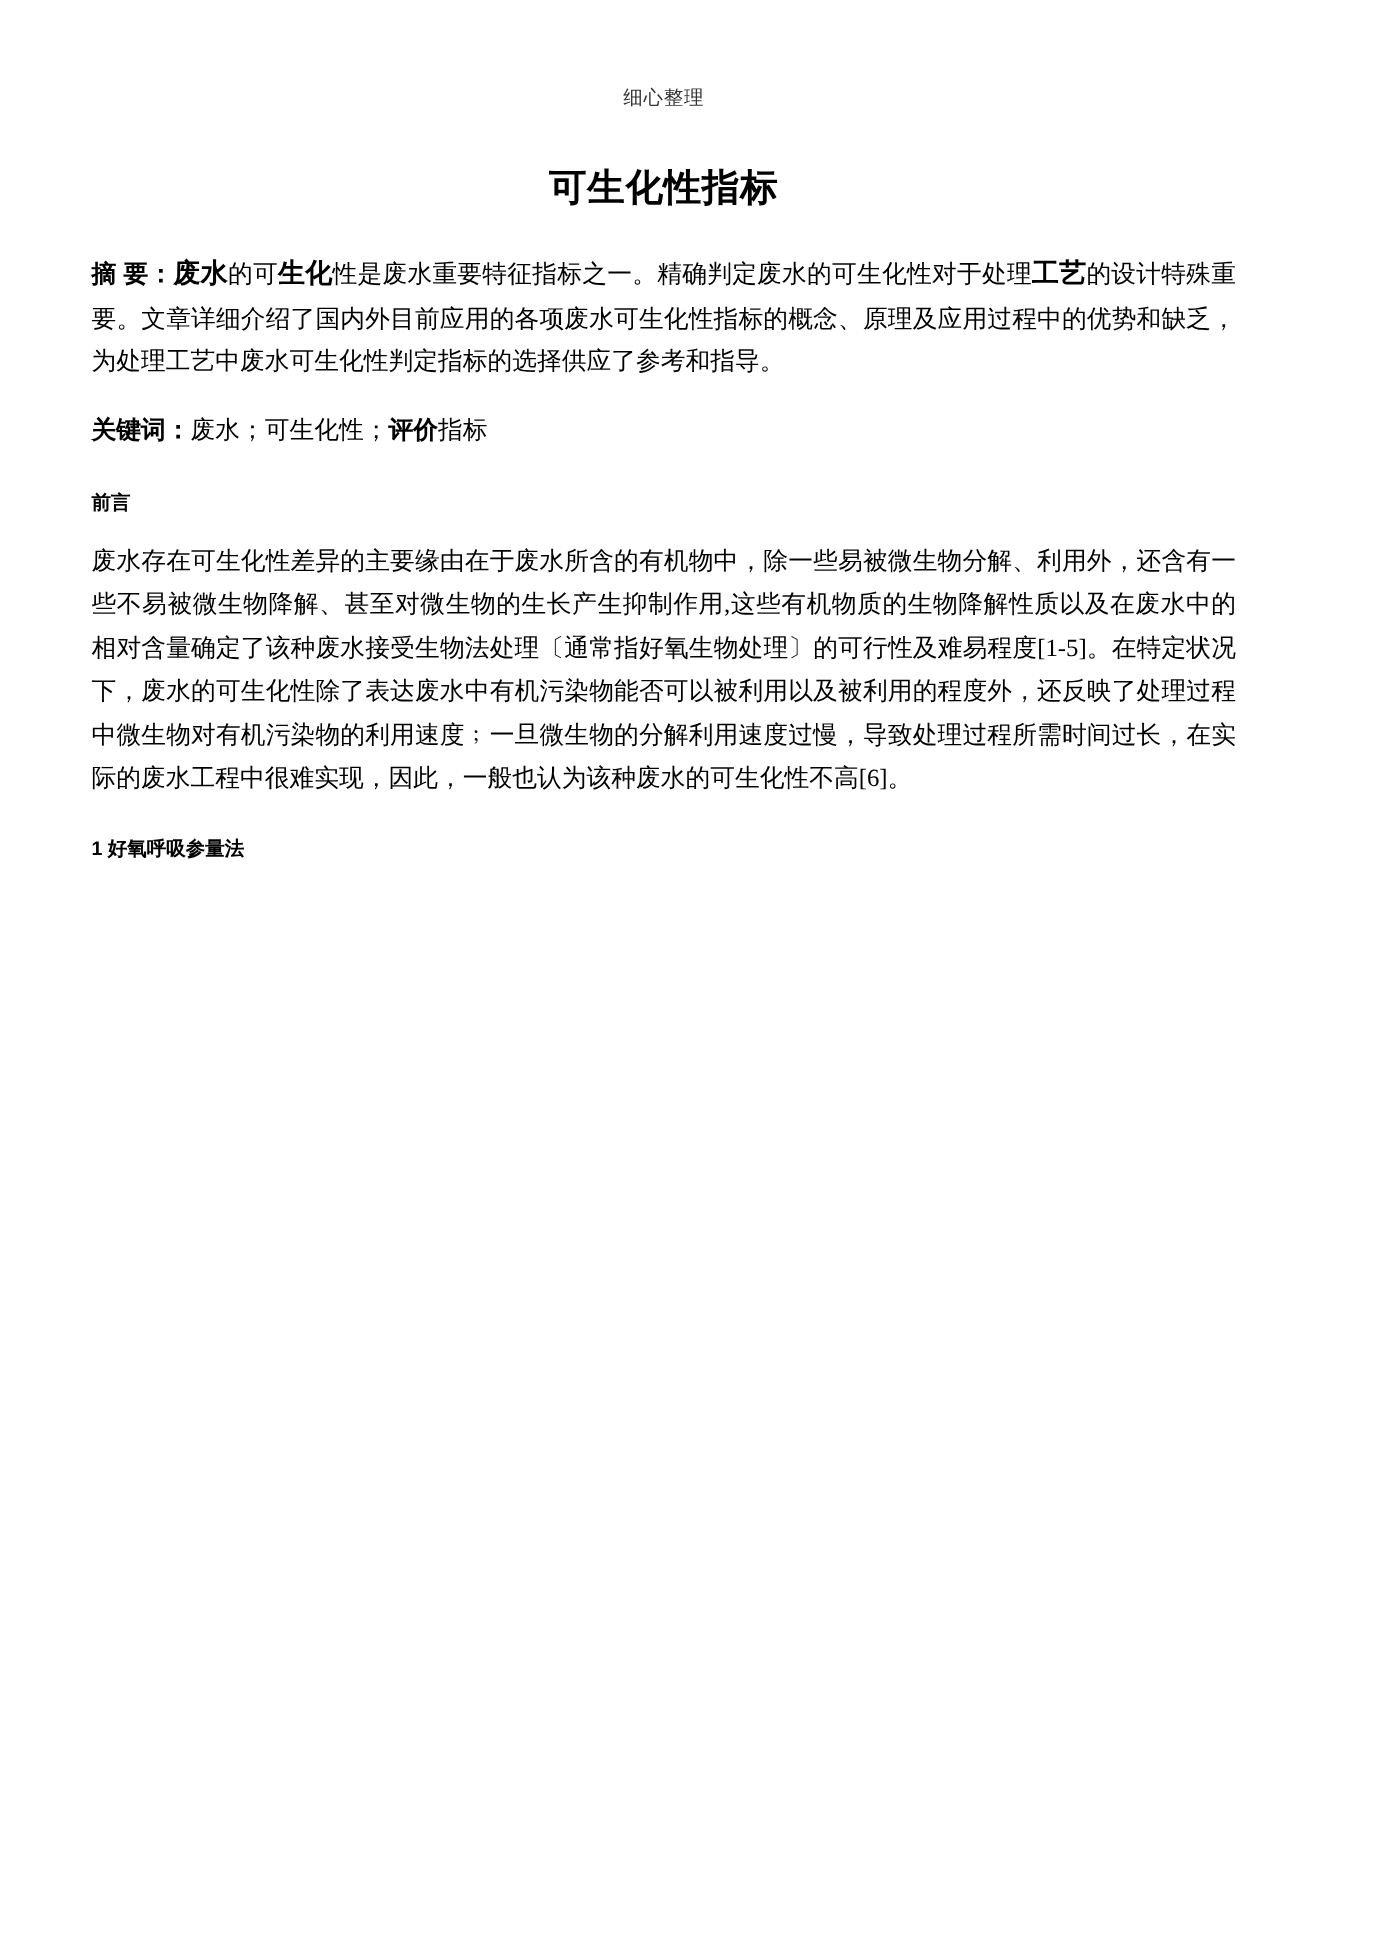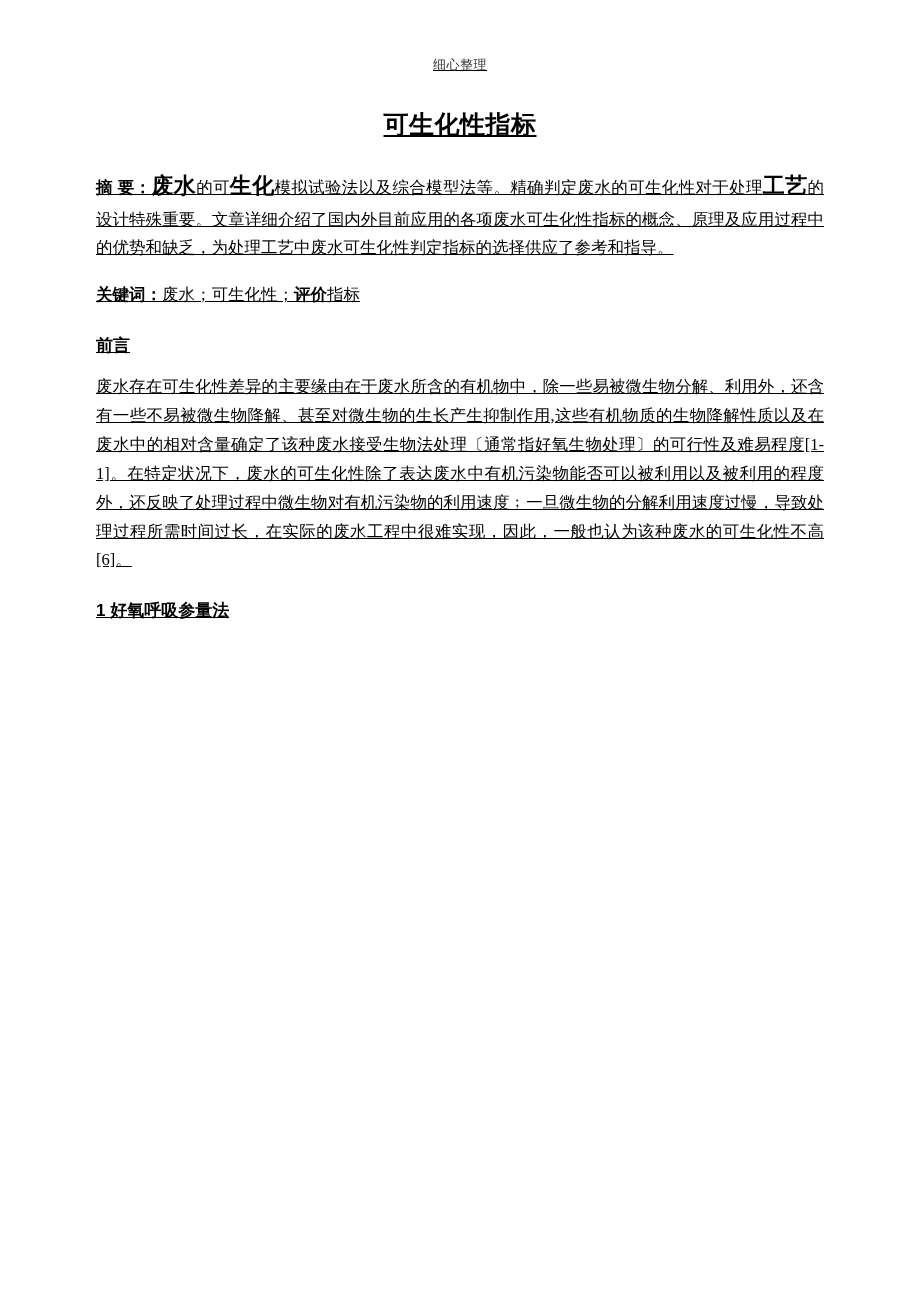--- a/index.html
+++ b/index.html
@@ -12,23 +12,22 @@
     height: 1302px;
     font-family: "Liberation Serif", "DejaVu Serif", serif;
     color: #000000;
     position: relative;
     overflow: hidden;
   }
   .page {
     width: 920px;
     height: 1302px;
     box-sizing: border-box;
-    padding: 56px 96px 40px 96px;
+    padding: 56px 96px 40px 61px;
     position: relative;
-    text-decoration: underline;
   }
   .header-note {
     text-align: center;
     font-size: 13px;
     color: #333333;
     font-family: "Liberation Sans", "DejaVu Sans", sans-serif;
     letter-spacing: 0.5px;
     margin: 0 0 34px 0;
   }
   .doc-title {
@@ -48,24 +47,24 @@
   }
   .label-bold {
     font-weight: bold;
     font-family: "Liberation Sans", "DejaVu Sans", sans-serif;
   }
   .kw-bold {
     font-weight: bold;
   }
   .big-bold {
     font-weight: bold;
-    font-size: 22px;
+    font-size: 18px;
   }
   h2.section {
-    font-size: 17px;
+    font-size: 13px;
     font-weight: bold;
     font-family: "Liberation Sans", "DejaVu Sans", sans-serif;
     margin: 24px 0 16px 0;
   }
   .abstract {
     margin-bottom: 20px;
   }
   .keywords {
     margin-bottom: 6px;
     font-size: 16.5px;
@@ -75,25 +74,25 @@
 </head>
 <body>
 
 <div class="page">
 
   <div class="header-note">细心整理</div>
 
   <div class="doc-title">可生化性指标</div>
 
   <p class="para abstract">
-    <span class="label-bold">摘 要：</span><span class="big-bold">废水</span><span>的可</span><span class="big-bold">生化</span><span>模拟试验法以及综合模型法等。精确判定废水的可生化性对于处理</span><span class="big-bold">工艺</span><span>的设计特殊重要。文章详细介绍了国内外目前应用的各项废水可生化性指标的概念、原理及应用过程中的优势和缺乏，为处理工艺中废水可生化性判定指标的选择供应了参考和指导。</span>
+    <span class="label-bold">摘 要：</span><span class="big-bold">废水</span><span>的可</span><span class="big-bold">生化</span><span>性是废水重要特征指标之一。精确判定废水的可生化性对于处理</span><span class="big-bold">工艺</span><span>的设计特殊重要。文章详细介绍了国内外目前应用的各项废水可生化性指标的概念、原理及应用过程中的优势和缺乏，为处理工艺中废水可生化性判定指标的选择供应了参考和指导。</span>
   </p>
 
   <p class="keywords">
     <span class="label-bold">关键词：</span><span>废水；可生化性；</span><span class="kw-bold">评价</span><span>指标</span>
   </p>
 
   <h2 class="section">前言</h2>
-  <p class="para">废水存在可生化性差异的主要缘由在于废水所含的有机物中，除一些易被微生物分解、利用外，还含有一些不易被微生物降解、甚至对微生物的生长产生抑制作用,这些有机物质的生物降解性质以及在废水中的相对含量确定了该种废水接受生物法处理〔通常指好氧生物处理〕的可行性及难易程度[1-1]。在特定状况下，废水的可生化性除了表达废水中有机污染物能否可以被利用以及被利用的程度外，还反映了处理过程中微生物对有机污染物的利用速度﹔一旦微生物的分解利用速度过慢，导致处理过程所需时间过长，在实际的废水工程中很难实现，因此，一般也认为该种废水的可生化性不高[6]。</p>
+  <p class="para">废水存在可生化性差异的主要缘由在于废水所含的有机物中，除一些易被微生物分解、利用外，还含有一些不易被微生物降解、甚至对微生物的生长产生抑制作用,这些有机物质的生物降解性质以及在废水中的相对含量确定了该种废水接受生物法处理〔通常指好氧生物处理〕的可行性及难易程度[1-5]。在特定状况下，废水的可生化性除了表达废水中有机污染物能否可以被利用以及被利用的程度外，还反映了处理过程中微生物对有机污染物的利用速度﹔一旦微生物的分解利用速度过慢，导致处理过程所需时间过长，在实际的废水工程中很难实现，因此，一般也认为该种废水的可生化性不高[6]。</p>
 
   <h2 class="section">1 好氧呼吸参量法</h2>
 
 </div>
 
 </body></html>

